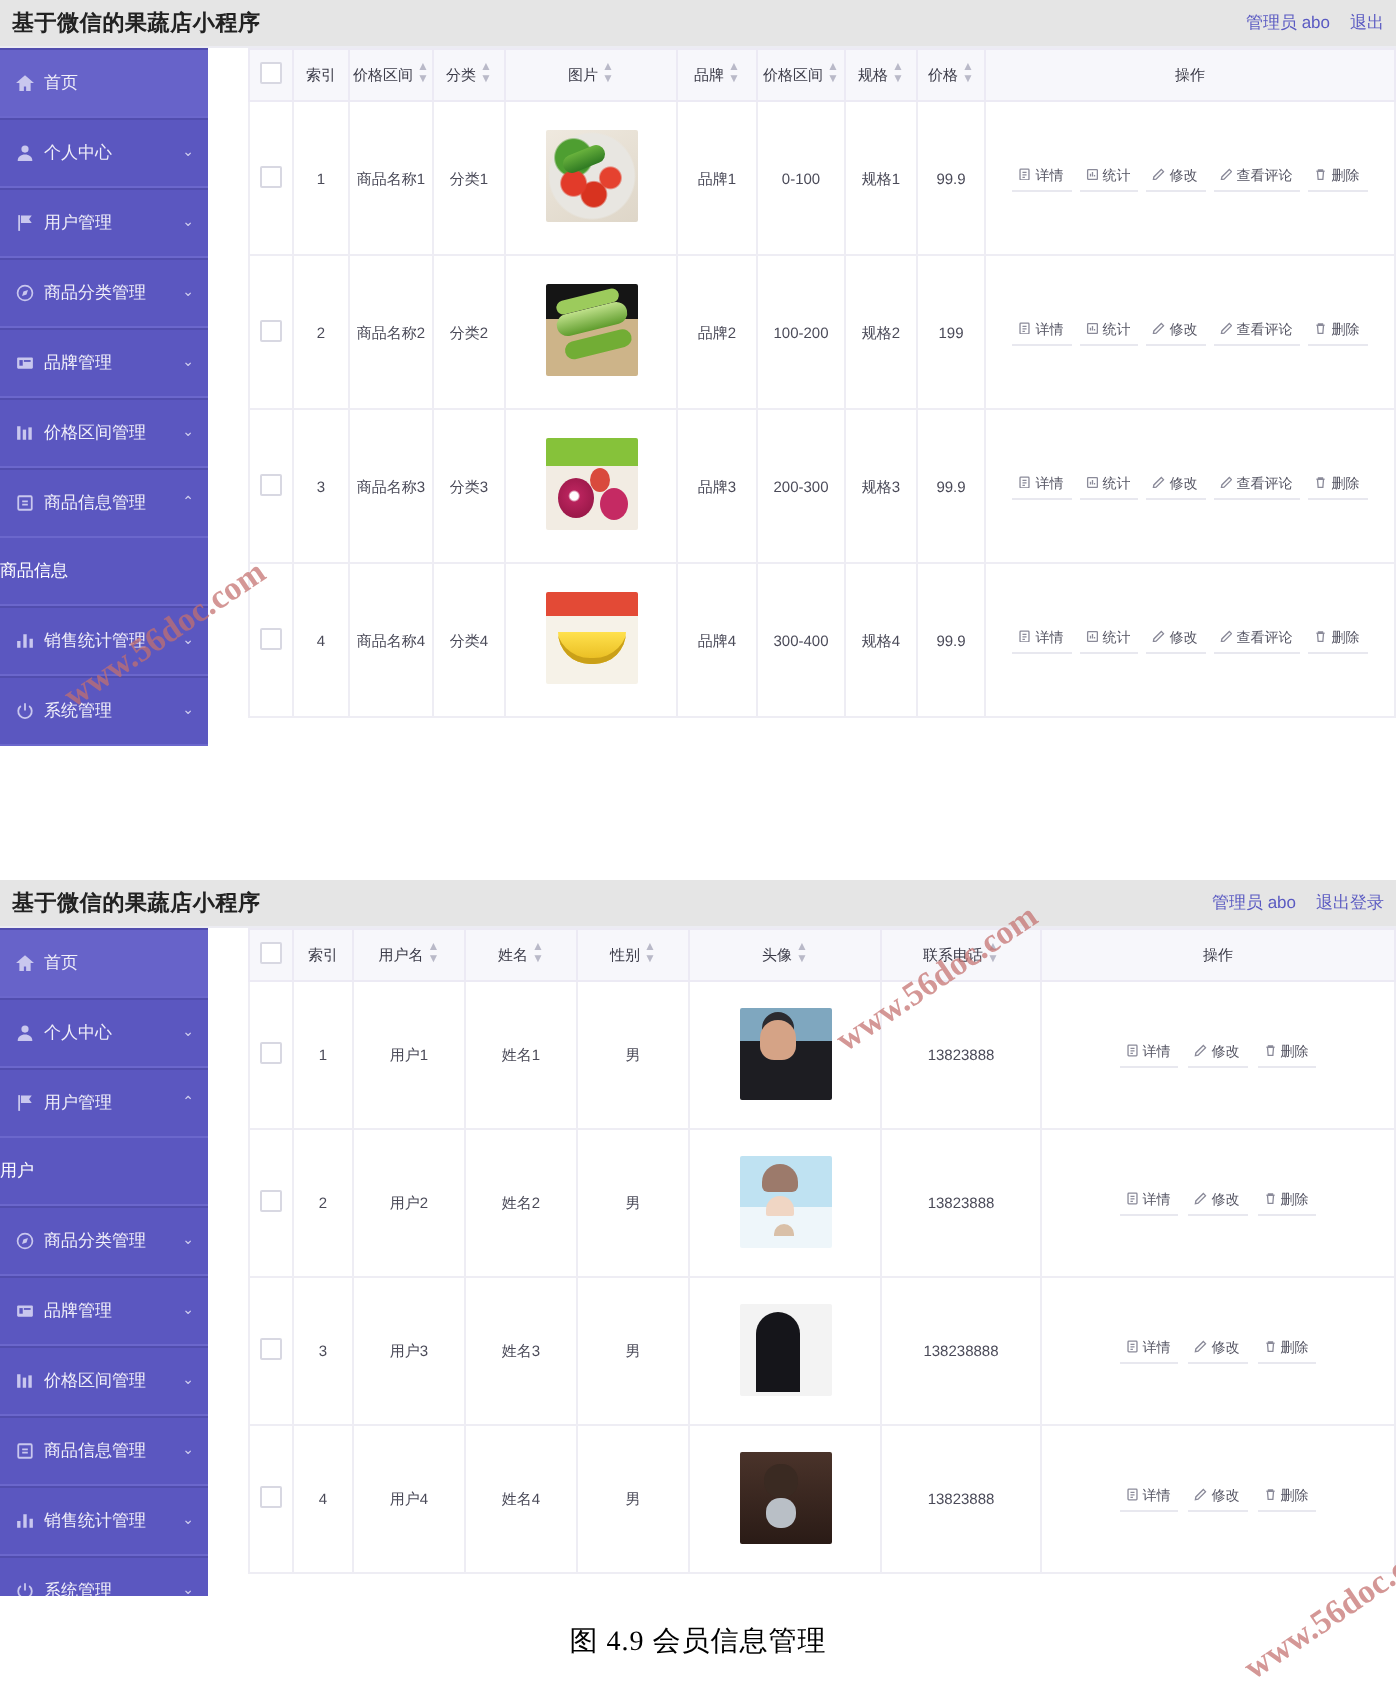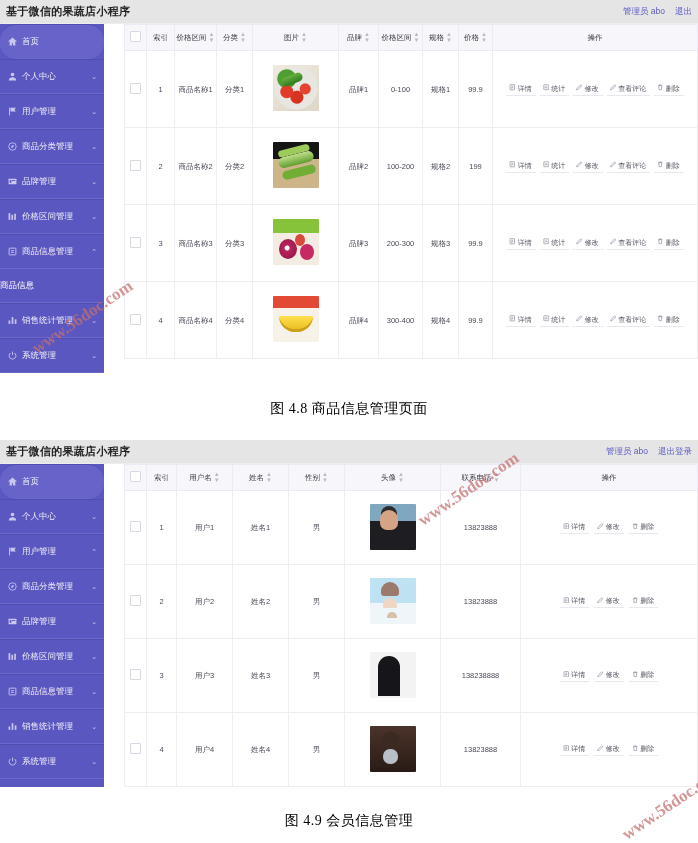--- a/index.html
+++ b/index.html
@@ -27,21 +27,21 @@
   .body-row{display:flex;align-items:stretch;}
 
   
   .sidebar{width:104px;flex:0 0 104px;background:#5b57c0;}
   .nav-item{
     height:35px;display:flex;align-items:center;padding:0 7px;
     box-sizing:border-box;background:#5b57c0;
     border-bottom:1px solid #6b67cc;border-top:1px solid #514dae;
     position:relative;
   }
-  .nav-item.first{background:#6763c9;border-radius:16px;}
+  .nav-item.first{background:#6763c9;}
   .nav-item.open{background:#5b57c0;}
   .nav-ico{
     width:10px;height:10px;flex:0 0 10px;margin-right:5px;
     display:flex;align-items:center;justify-content:center;
     color:#c9c7ee;font-size:8px;line-height:1;
   }
   .nav-ico svg{display:block;}
   .nav-label{font-size:8.5px;color:#f0eff9;white-space:nowrap;}
   .nav-caret{margin-left:auto;font-size:7px;color:#cfcdee;line-height:1;}
   .sub-item{
@@ -461,21 +461,20 @@
                       <span>删除</span>
                     </span>
                   </div>
                 </td>
               </tr>
             </tbody>
         </table>
       </div>
     </div>
   </div>
-  <div class="caption cap-1">图 4.8  商品信息管理页面</div>
 
   <div class="shot shot-2">
     <div class="topbar">
       <div class="brand">基于微信的果蔬店小程序</div>
       <div class="topright">
         <span>管理员 abo</span>
         <span>退出登录</span>
       </div>
     </div>
     <div class="body-row">
@@ -500,20 +499,23 @@
           </div>
           <div class="nav-item open">
             <span class="nav-ico">
               <svg width="9" height="9" viewBox="0 0 16 16" fill="currentColor">
                 <path d="M2 1h1.6v14H2z"></path>
                 <path d="M4.4 1.4h9.6l-2.4 3.3 2.4 3.3H4.4z"></path>
               </svg>
             </span>
             <span class="nav-label">用户管理</span>
             <span class="nav-caret">⌃</span>
+          </div>
+          <div class="sub-item">
+            <span class="nav-label">用户</span>
           </div>
           <div class="nav-item">
             <span class="nav-ico">
               <svg width="9" height="9" viewBox="0 0 16 16" fill="none" stroke="currentColor" stroke-width="1.5">
                 <circle cx="8" cy="8" r="6.6"></circle>
                 <path d="M10.6 5.4 6.6 6.6 5.4 10.6 9.4 9.4z" fill="currentColor" stroke="none"></path>
               </svg>
             </span>
             <span class="nav-label">商品分类管理</span>
             <span class="nav-caret">⌄</span>

